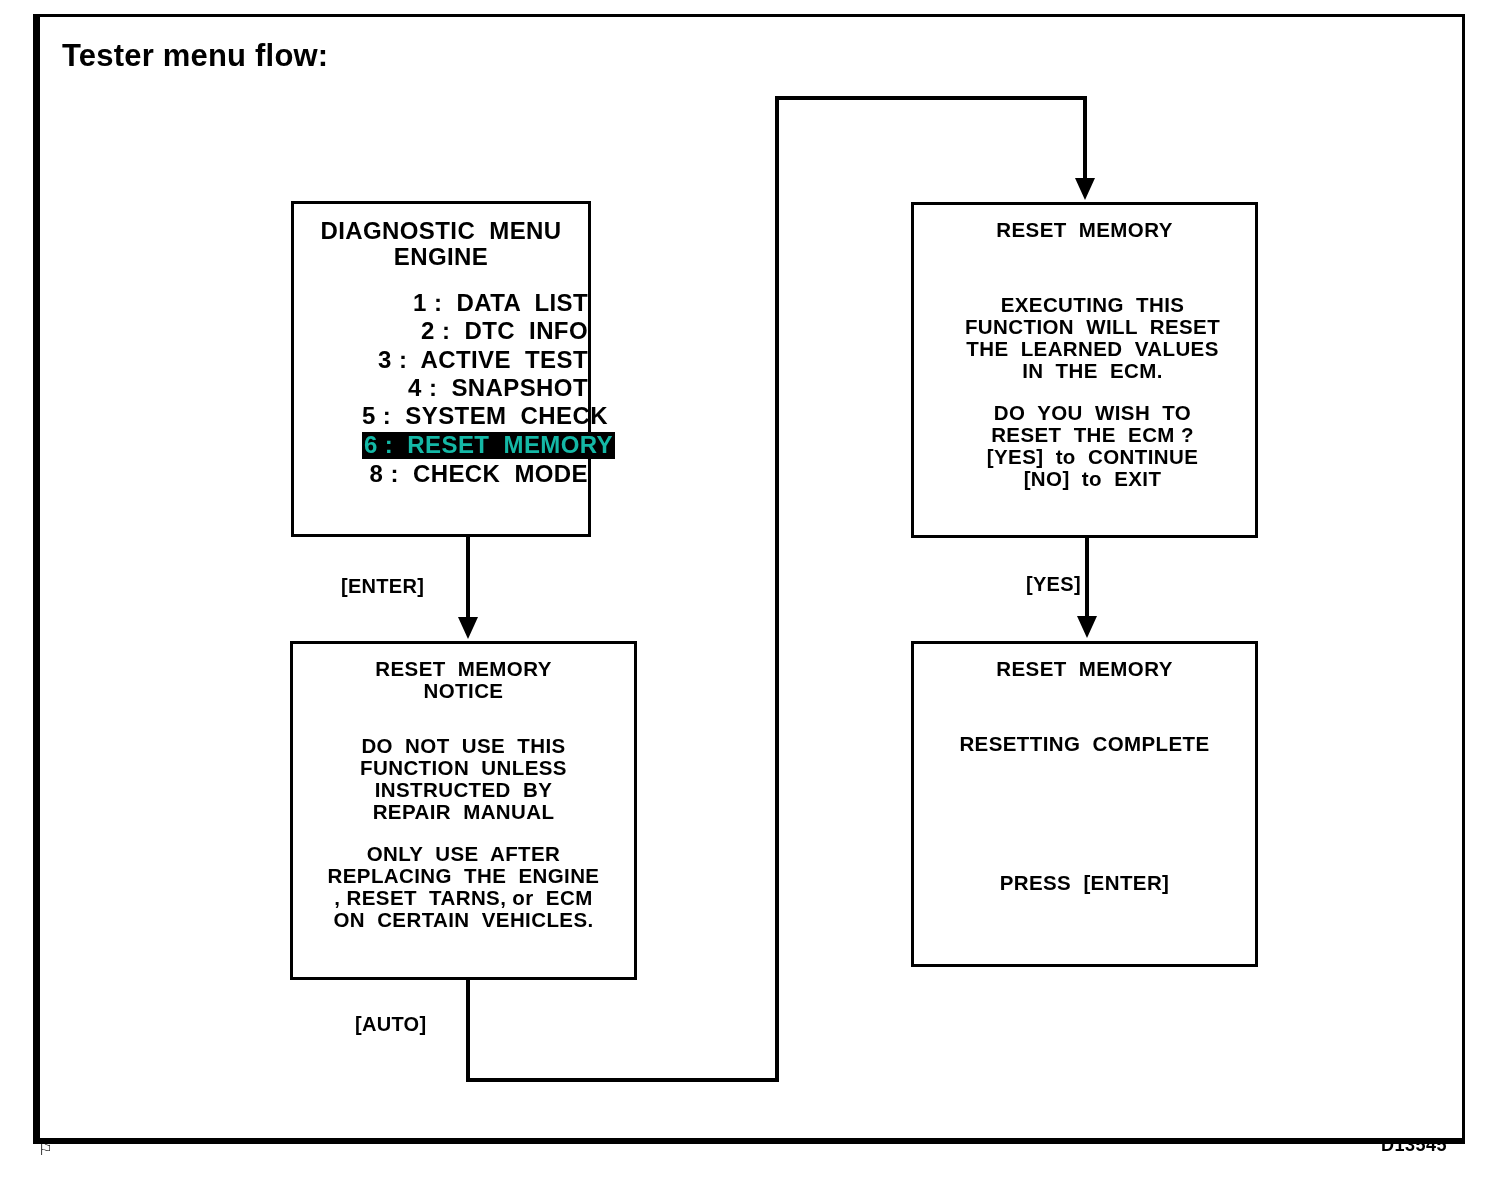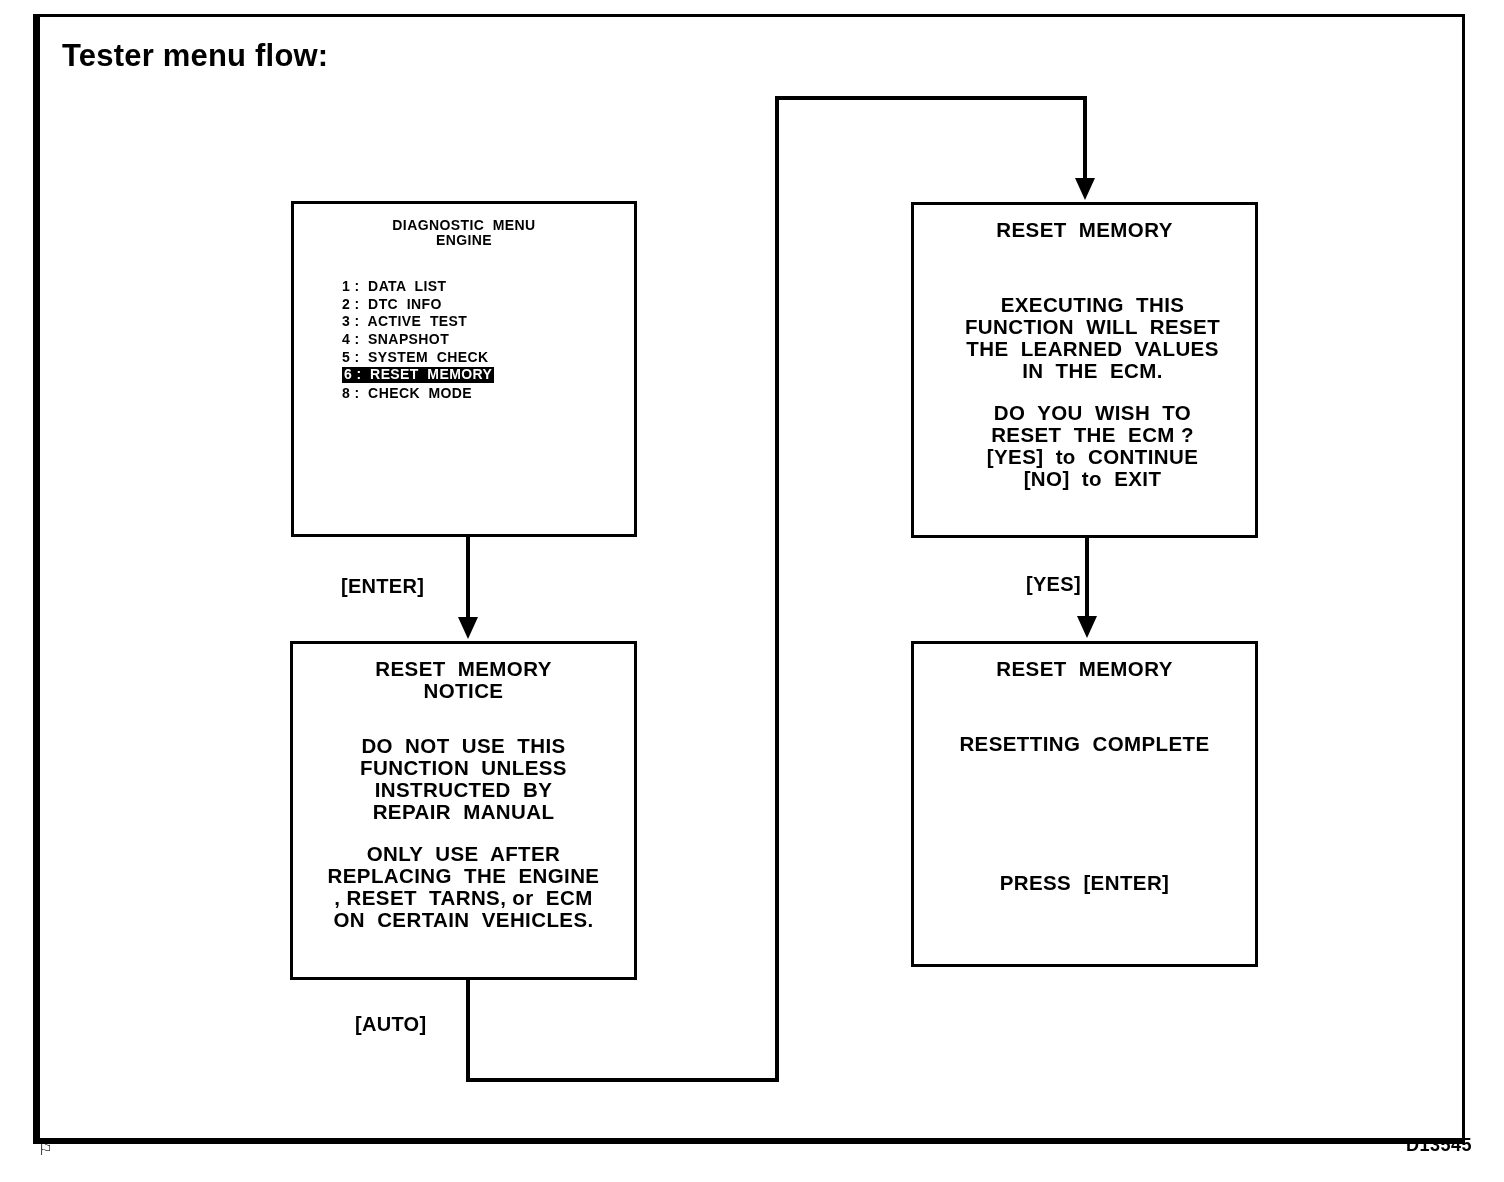--- a/index.html
+++ b/index.html
@@ -61,38 +61,38 @@
   }
   .screen .sp {
     display: block;
     height: 0.95em;
   }
 
   
   #screen-menu {
     left: 291px;
     top: 201px;
-    width: 346px;
+    width: 300px;
     height: 336px;
-    font-size: 14px;
+    font-size: 24px;
   }
   #screen-menu .title-block {
     margin-top: 14px;
   }
   #screen-menu .menu-list {
-    margin-top: 31px;
-    text-align: left;
-    padding-left: 48px;
+    margin-top: 20px;
+    text-align: right;
+    padding-left: 68px;
   }
   #screen-menu .menu-list .ln {
     margin-bottom: 2.5px;
   }
   #screen-menu .menu-list .ln.highlight {
     background: #000;
-    color: #ffffff;
+    color: #14b8a6;
     display: inline-block;
     padding: 0 2px 1px 2px;
   }
   #screen-menu .menu-gap {
     height: 22px;
   }
 
   
   #screen-notice {
     left: 290px;
@@ -155,21 +155,21 @@
     position: absolute;
     font-size: 20px;
     font-weight: bold;
     white-space: nowrap;
     letter-spacing: 0.3px;
   }
 
   
   .figure-id {
     position: absolute;
-    right: 32px;
+    right: 57px;
     bottom: 26px;
     font-size: 18px;
     font-weight: bold;
     letter-spacing: 0.5px;
   }
   .corner-flag {
     position: absolute;
     left: 38px;
     bottom: 24px;
     font-size: 17px;

